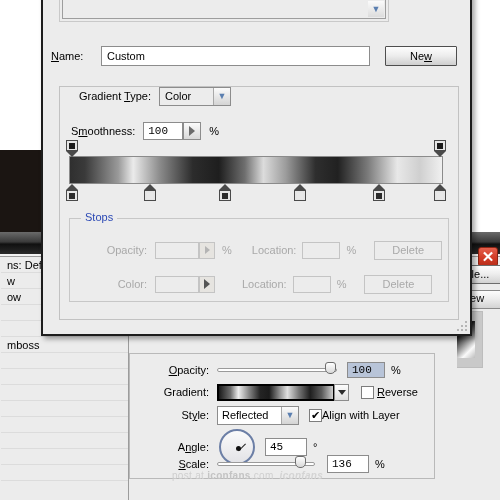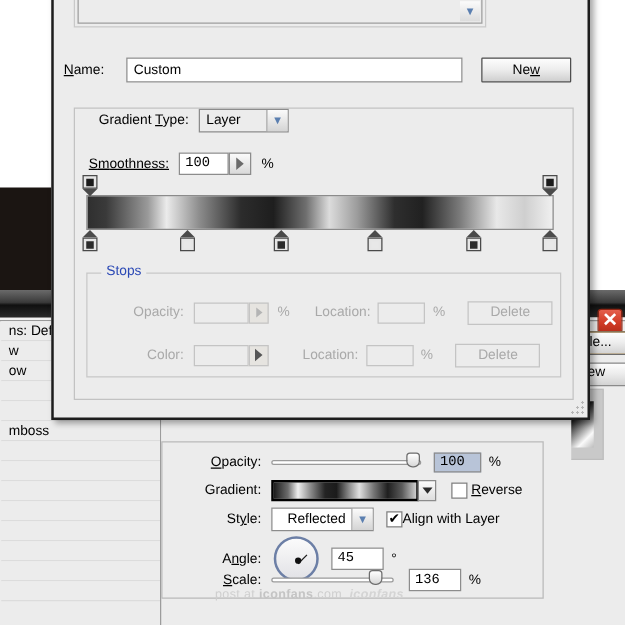--- a/index.html
+++ b/index.html
@@ -345,21 +345,21 @@
         <div class="combo-arrow" style="margin-left:-1px;">
             <span class="tri-down"></span>
           </div>
         <span class="chk" style="margin-left:12px;"></span>
         <span style="margin-left:3px;"><span class="u">R</span>everse</span>
       </div>
 
       <div class="row" style="left:0px; top:130px; width:306px; height:20px;">
         <span class="lbl" style="width:80px;">St<span class="u">y</span>le:</span>
         <div class="select-box" style="width:82px;margin-left:8px;">
-          <span style="padding-left:12px;">Reflected</span>
+          <span style="padding-left:4px;">Reflected</span>
           <span class="select-btn">
               <span class="chev">▼</span>
             </span>
         </div>
         <span class="chk" style="margin-left:10px;">✔</span>
         <span style="text-align:center;">Align with Layer</span>
       </div>
 
       <div class="row" style="left:0px; top:152px; width:306px; height:40px;">
         <span class="lbl" style="width:80px;text-align:right;">A<span class="u">n</span>gle:</span>
@@ -401,29 +401,29 @@
       <span style="width:50px;font-size:11px;color:#000;"><span class="u">N</span>ame:</span>
       <div class="ge-name-input">Custom</div>
     </div>
     <div class="ge-new-btn">Ne<span class="u">w</span></div>
 
     <div class="ge-group"></div>
 
     <div class="row" style="left:36px; top:176px; height:20px;">
       <span style="font-size:11px;color:#000;">Gradient <span class="u">T</span>ype:</span>
       <div class="select-box" style="width:72px;margin-left:8px;background:#ececec;">
-        <span style="padding-left:5px;">Layer</span>
+        <span style="padding-left:5px;">Color</span>
         <span class="select-btn">
             <span class="chev">▼</span>
           </span>
       </div>
     </div>
 
     <div class="row" style="left:28px; top:212px;">
-      <span style="font-size:11px;color:#000;text-decoration:underline;">S<span class="u">m</span>oothness:</span>
+      <span style="font-size:11px;color:#000;">S<span class="u">m</span>oothness:</span>
       <div class="numbox" style="width:40px;height:18px;line-height:17px;margin-left:8px;">100</div>
       <div class="spin-btn">
           <span class="tri-r-dark"></span>
         </div>
       <span style="margin-left:8px;">%</span>
     </div>
 
     <div class="ge-grad-bar"></div>
 
     <div class="stop-top" style="left:23px; top:230px;">

